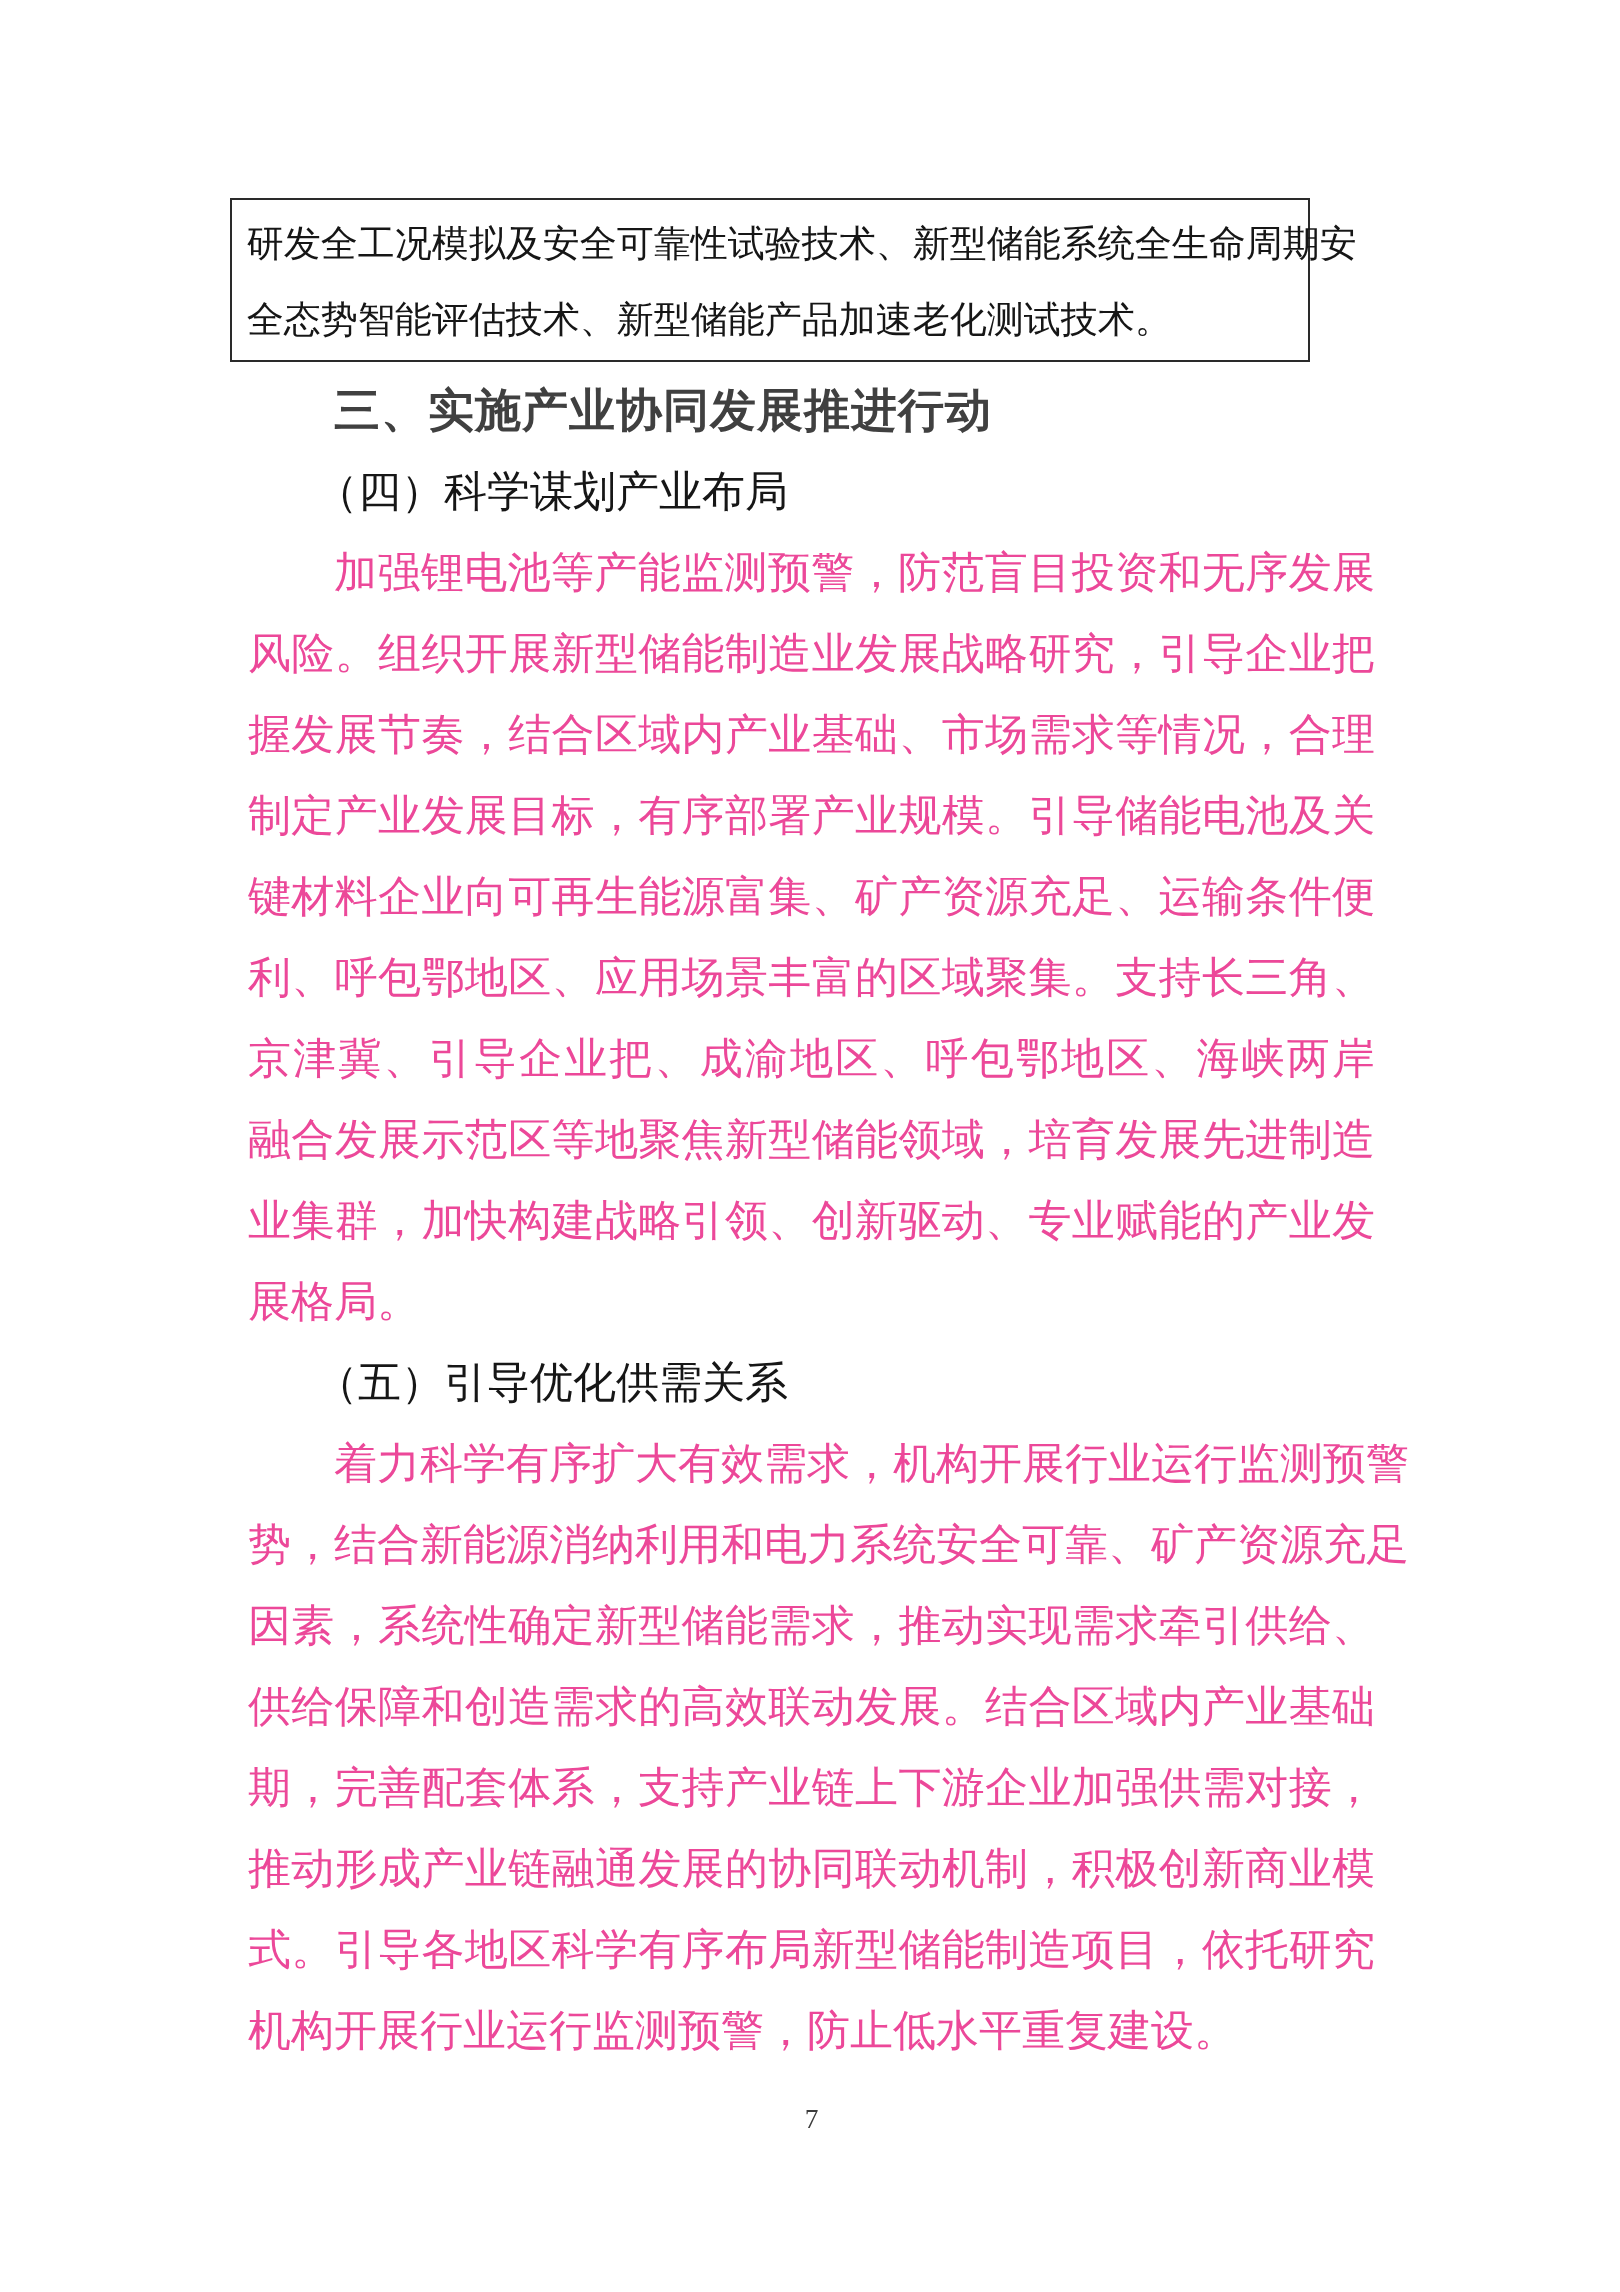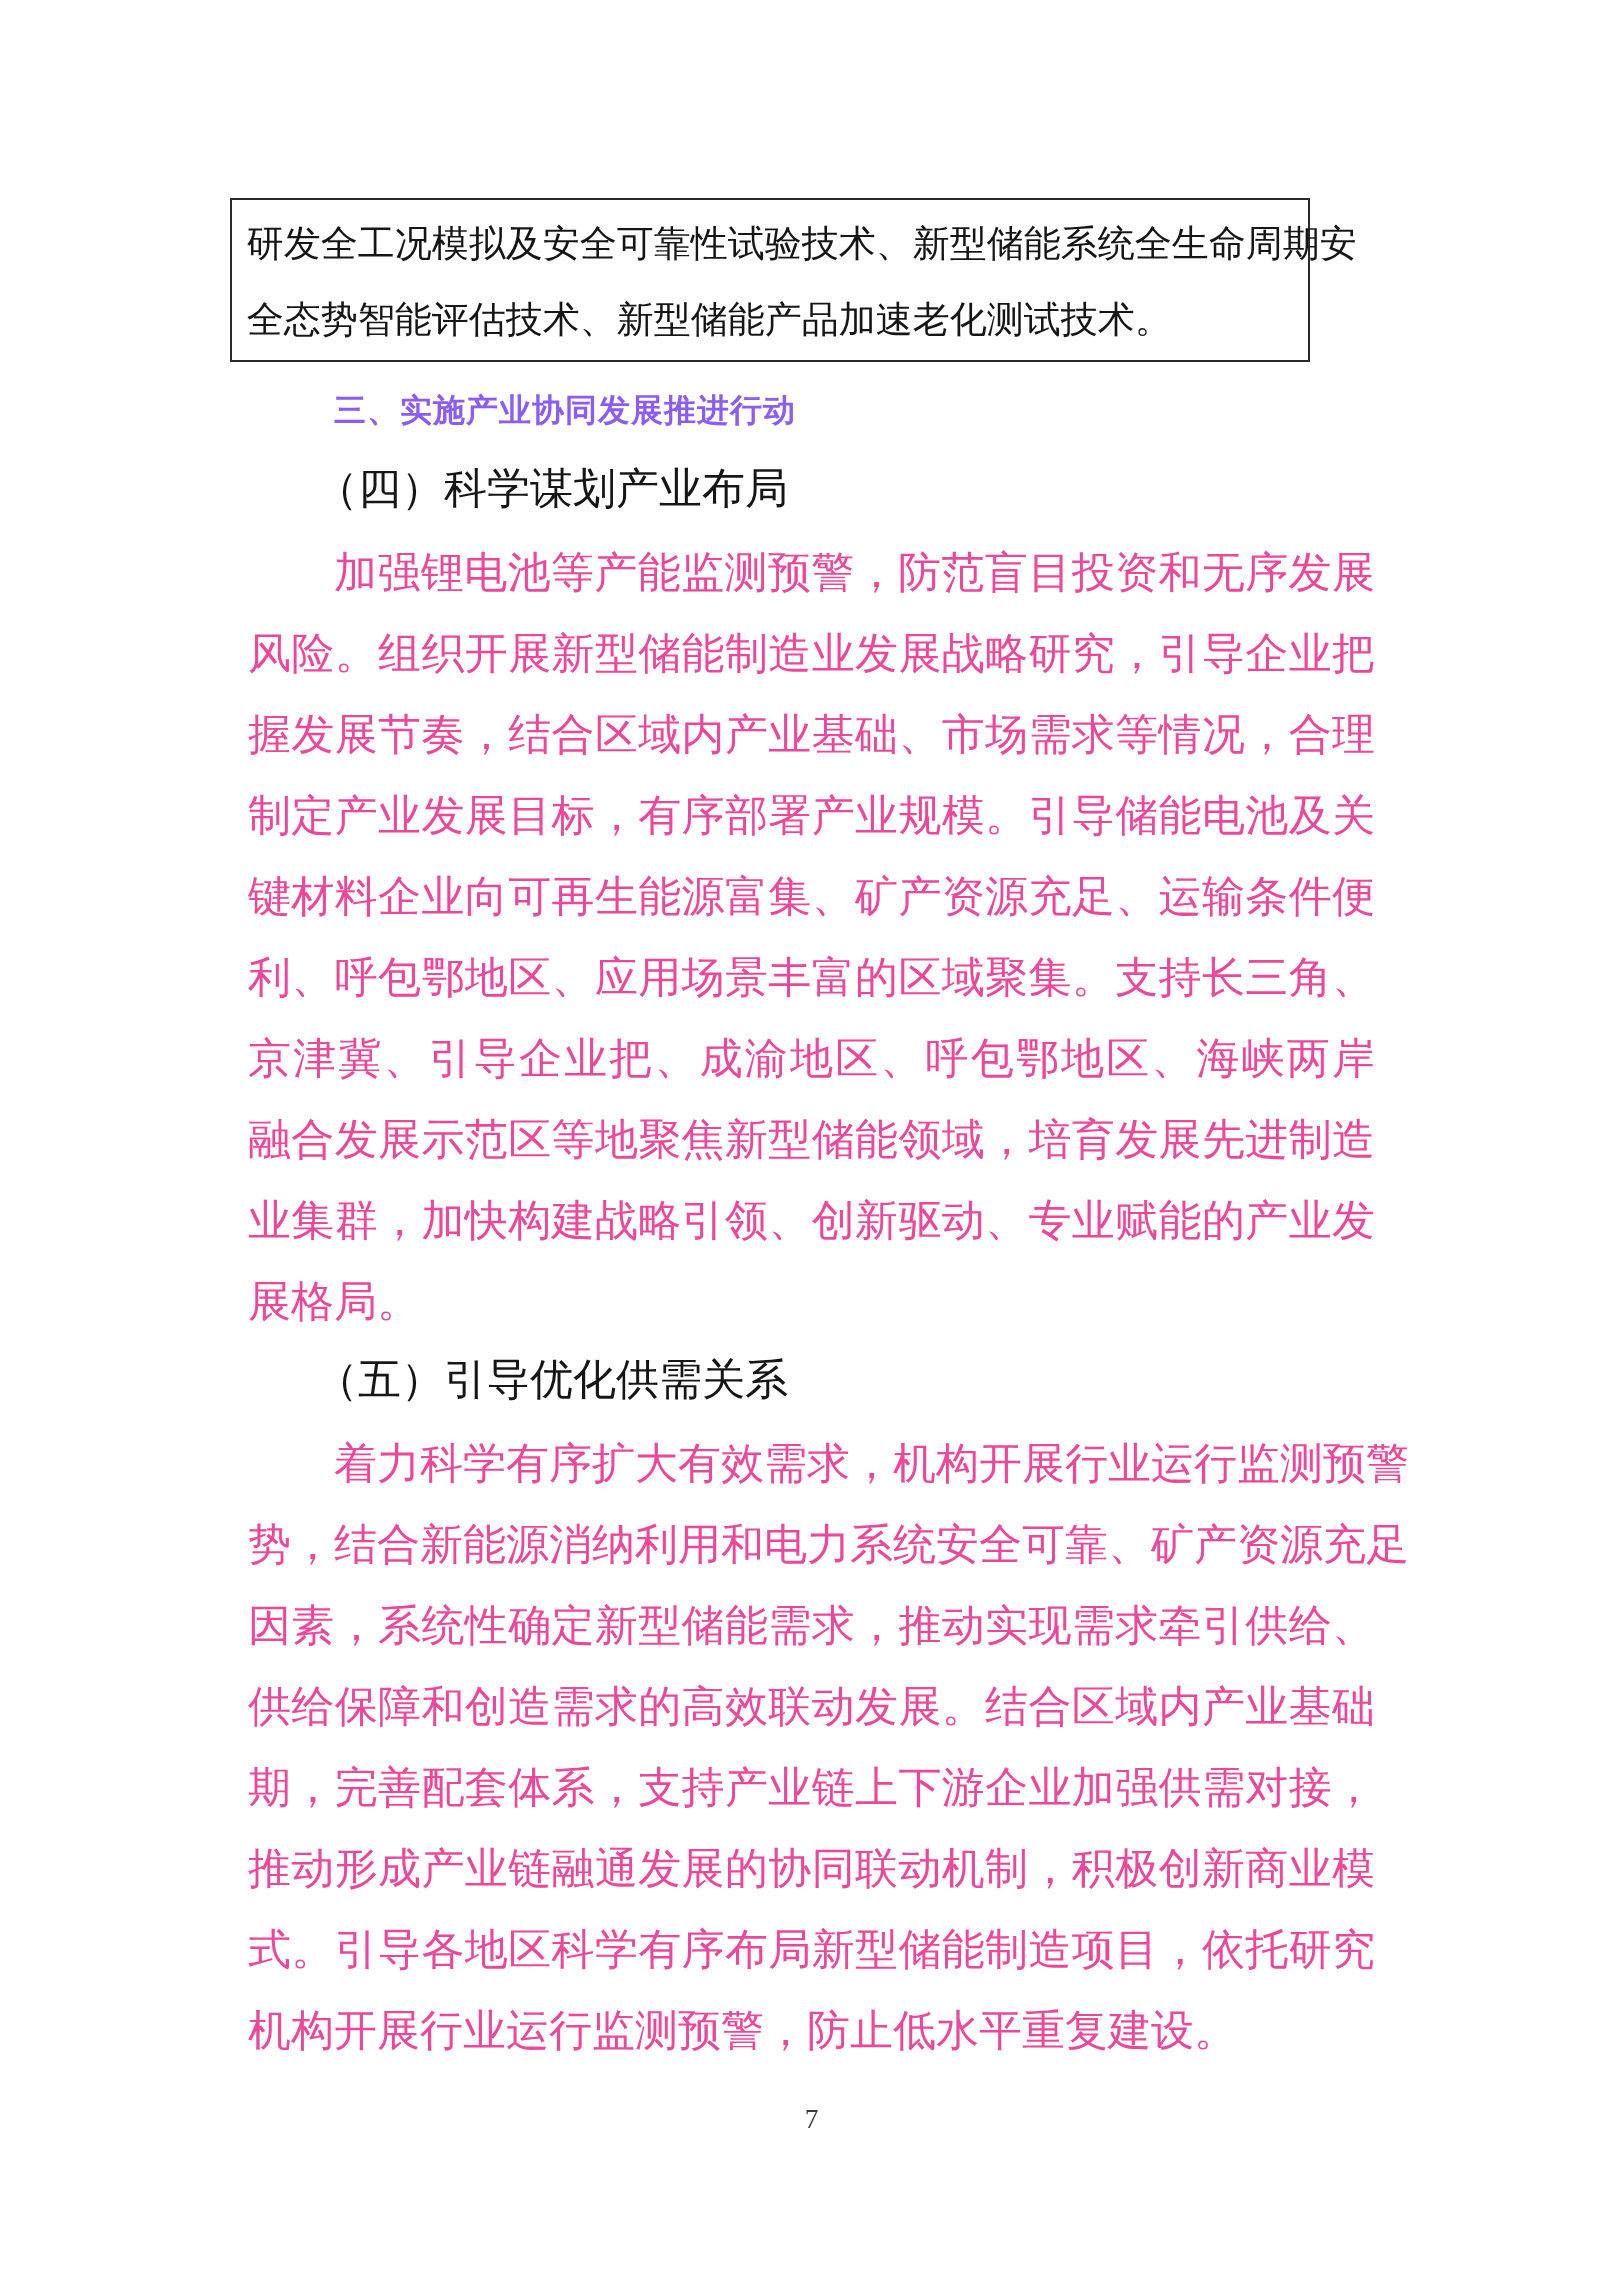--- a/index.html
+++ b/index.html
@@ -30,37 +30,36 @@
     font-size: 37px;
     line-height: 76px;
     color: #161616;
   }
   
   .section-heading {
     margin: 7.8px 0 0 248px;
     width: 1127px;
     font-family: "Liberation Sans", "DejaVu Sans", sans-serif;
     font-weight: bold;
-    font-size: 32px;
+    font-size: 46px;
     line-height: 81px;
     text-indent: 86px;
-    color: #8b5cf6;
+    color: #404040;
     letter-spacing: 1px;
     white-space: nowrap;
   }
   
   .subsection-heading {
     margin-left: 248px;
     width: 1127px;
     font-size: 43px;
     line-height: 81px;
     text-indent: 67px;
     color: #161616;
     white-space: nowrap;
-    font-family: Liberation Mono, monospace;
   }
   
   .paragraph {
     margin-left: 248px;
     width: 1127px;
     font-size: 43px;
     line-height: 81px;
     color: #ec4899;
   }
   .line {

